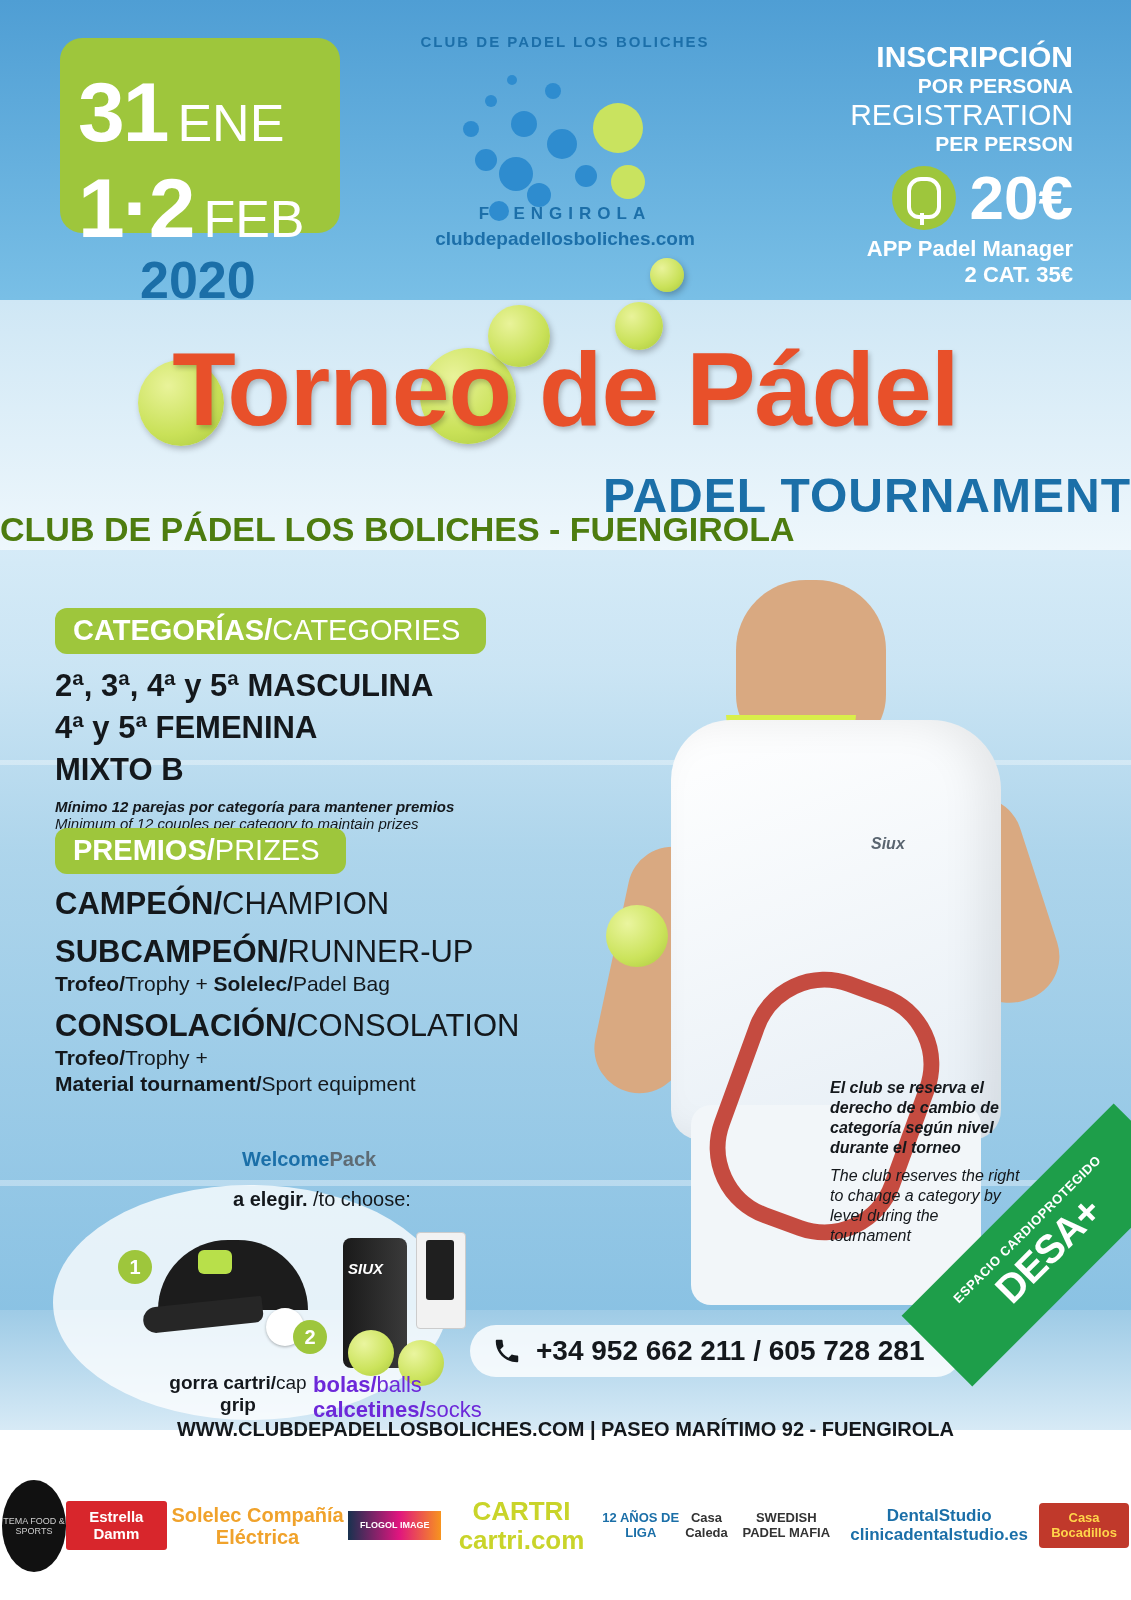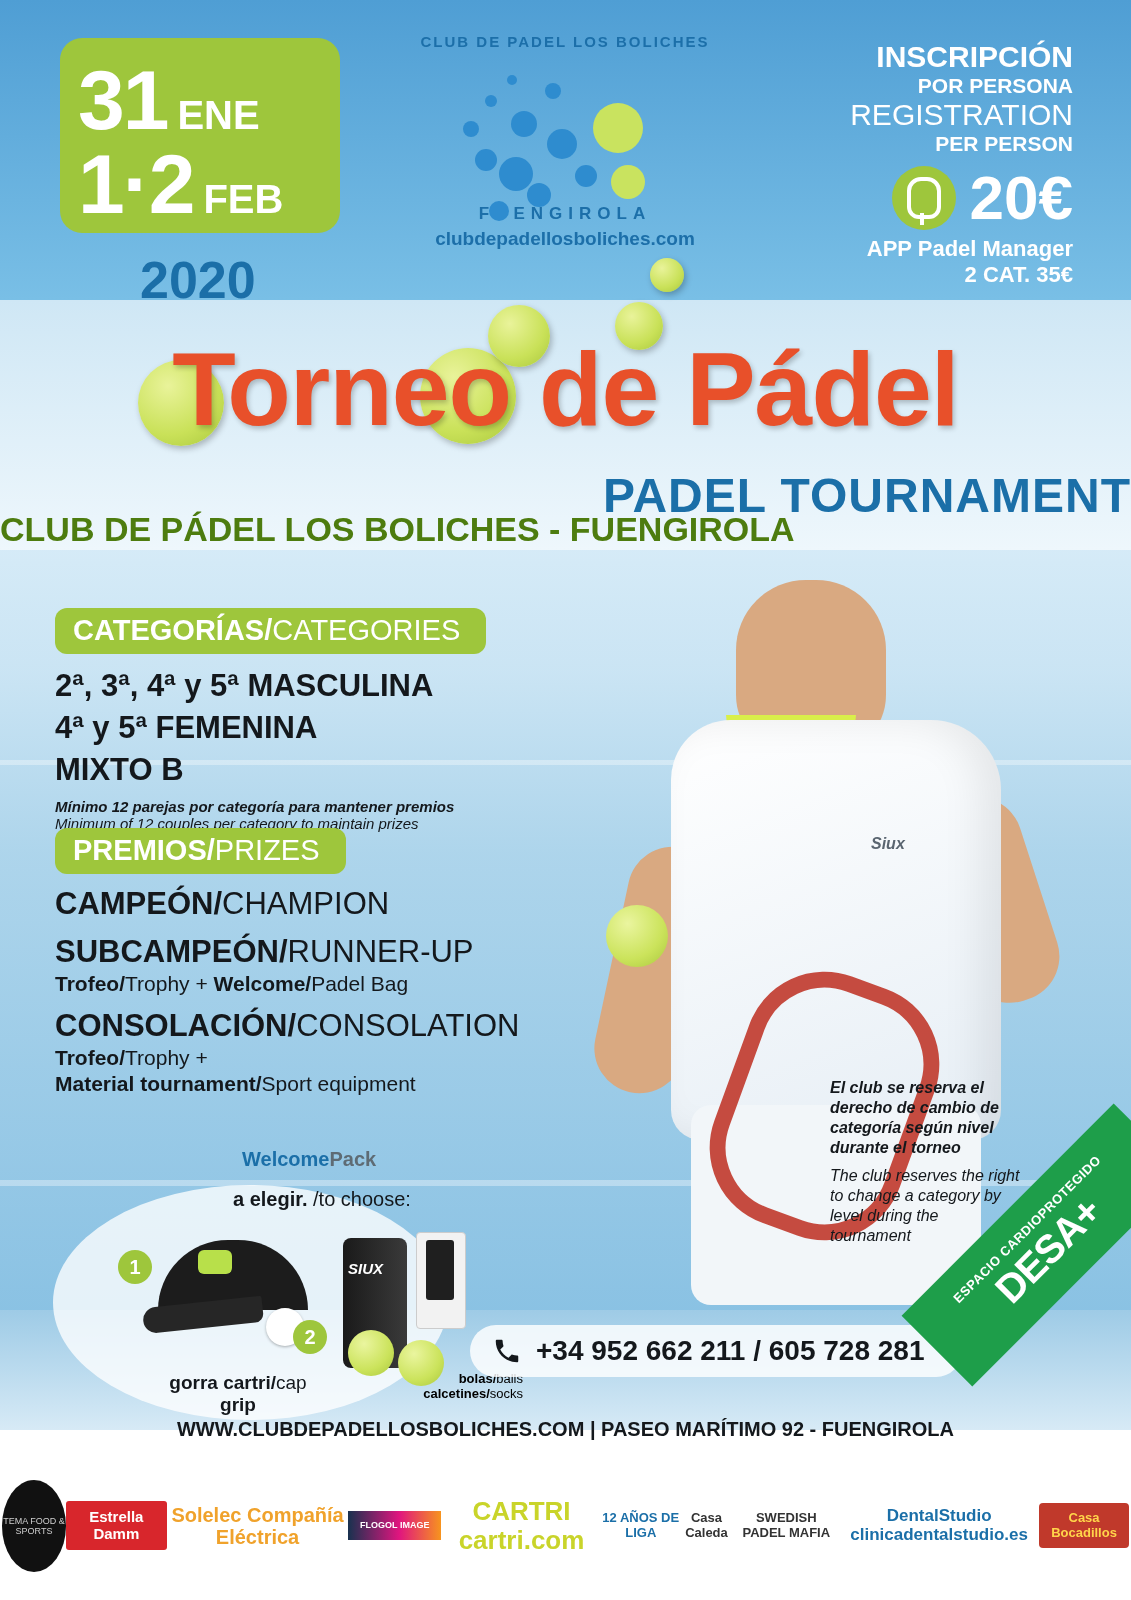--- a/index.html
+++ b/index.html
@@ -17,21 +17,21 @@
   .b5{top:1430px;height:170px;background:#ffffff;}
   .court-line{position:absolute;background:rgba(255,255,255,.35);}
 
   
   .date-box{
     position:absolute;left:60px;top:38px;width:280px;height:195px;
     background:#9ec63c;border-radius:22px;color:#fff;
   }
   .date-row{display:flex;align-items:baseline;padding-left:18px;}
   .d-num{font-size:84px;font-weight:bold;line-height:.95;letter-spacing:-2px;}
-  .d-mon{font-size:40px;font-weight:bold;margin-left:10px;margin-top:32px;}
+  .d-mon{font-size:52px;font-weight:normal;margin-left:10px;margin-top:32px;}
   .year{
     position:absolute;left:140px;top:250px;color:#1b6fa8;font-size:52px;font-weight:bold;
   }
 
   .logo-wrap{position:absolute;left:400px;top:25px;width:330px;height:260px;text-align:center;}
   .logo-arc{position:relative;width:300px;height:185px;margin:0 auto;}
   .arc-text{position:absolute;top:8px;left:0;width:300px;text-align:center;font-size:15px;font-weight:bold;color:#1c6fa9;letter-spacing:2px;}
   .dot{position:absolute;border-radius:50%;background:#2e8ccf;}
   .ball{position:absolute;border-radius:50%;background:#c9e35f;}
   .logo-fuen{font-size:17px;font-weight:bold;color:#1c6fa9;letter-spacing:6px;margin-top:-6px;}
@@ -108,21 +108,21 @@
   .cap-brim{position:absolute;left:95px;top:162px;width:120px;height:26px;background:#262626;border-radius:60px 10px 40px 60px;transform:rotate(-6deg);}
   .cap-logo{position:absolute;left:150px;top:110px;width:34px;height:24px;background:#b8e04a;border-radius:6px;}
   .grip{position:absolute;left:218px;top:168px;width:38px;height:38px;background:#fff;border-radius:50%;box-shadow:0 1px 3px rgba(0,0,0,.3);}
   .can{position:absolute;left:295px;top:98px;width:64px;height:130px;background:linear-gradient(90deg,#1a1a1a,#3a3a3a);border-radius:8px;}
   .can-lbl{position:absolute;left:300px;top:120px;color:#fff;font-size:15px;font-weight:bold;font-style:italic;}
   .sock{position:absolute;left:368px;top:92px;width:48px;height:95px;background:#f2f2f2;border:1px solid #ccc;border-radius:4px;}
   .sock2{position:absolute;left:378px;top:100px;width:28px;height:60px;background:#1f1f1f;border-radius:3px;}
   .ballmini{position:absolute;width:46px;height:46px;border-radius:50%;background:radial-gradient(circle at 35% 30%,#eaf59f,#cbe35b 60%,#a9c73d);}
   .wp-cap-lbl{position:absolute;left:95px;top:232px;width:190px;text-align:center;font-size:19px;font-weight:bold;color:#14181c;line-height:1.15;}
   .wp-cap-lbl .light{font-weight:normal;}
-  .wp-ball-lbl{position:absolute;left:265px;top:232px;width:210px;text-align:right;font-size:13px;font-weight:bold;color:#000000;line-height:1.15;}
+  .wp-ball-lbl{position:absolute;left:265px;top:232px;width:210px;text-align:left;font-size:22px;font-weight:bold;color:#6d28d9;line-height:1.15;}
   .wp-ball-lbl .light{font-weight:normal;}
 
   
   .disc{position:absolute;left:830px;top:1078px;width:190px;color:#14181c;font-size:16px;line-height:1.25;}
   .disc .b{font-weight:bold;font-style:italic;}
   .disc .i{font-style:italic;}
 
   
   .phone{position:absolute;left:470px;top:1325px;width:470px;height:52px;background:rgba(255,255,255,.82);border-radius:26px;display:flex;align-items:center;padding-left:22px;}
   .phone .num{font-size:28px;font-weight:bold;color:#14181c;margin-left:14px;}
@@ -245,21 +245,21 @@
   </div>
 
   <div class="prize-h">
     <span>CAMPEÓN/</span><span class="light">CHAMPION</span>
   </div>
 
   <div class="prize-h">
     <span>SUBCAMPEÓN/</span><span class="light">RUNNER-UP</span>
   </div>
   <div class="prize-s">
-    <span>Trofeo/</span><span class="light">Trophy + </span><span>Welcome/</span><span class="light">Padel Bag</span>
+    <span>Trofeo/</span><span class="light">Trophy + </span><span>Solelec/</span><span class="light">Padel Bag</span>
   </div>
 
   <div class="prize-h">
     <span>CONSOLACIÓN/</span><span class="light">CONSOLATION</span>
   </div>
   <div class="prize-s">
     <span>Trofeo/</span><span class="light">Trophy + </span>
   </div>
   <div class="prize-s">
     <span>Material tournament/</span><span class="light">Sport equipment</span>

